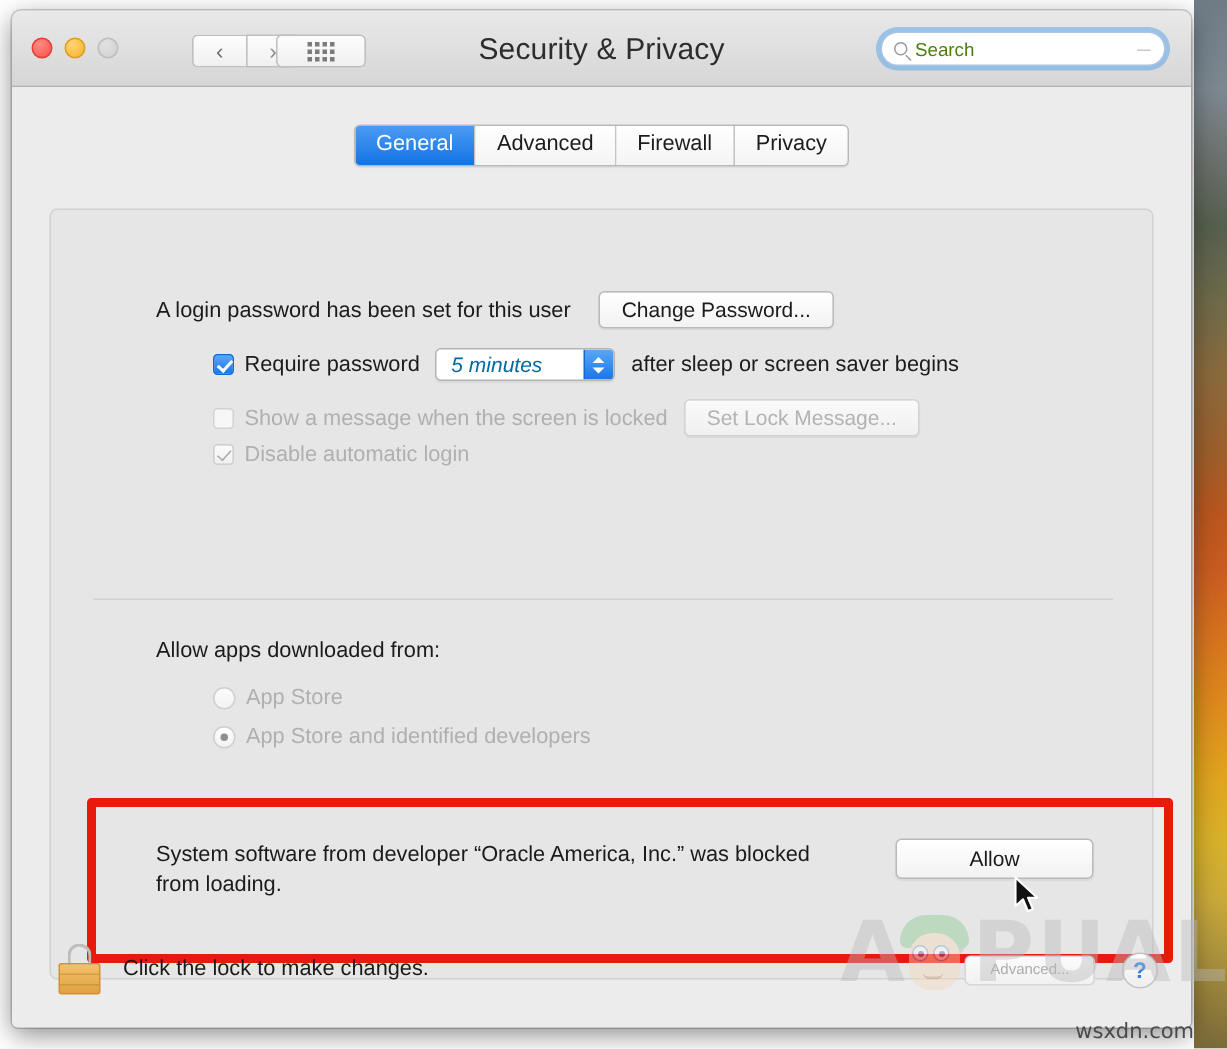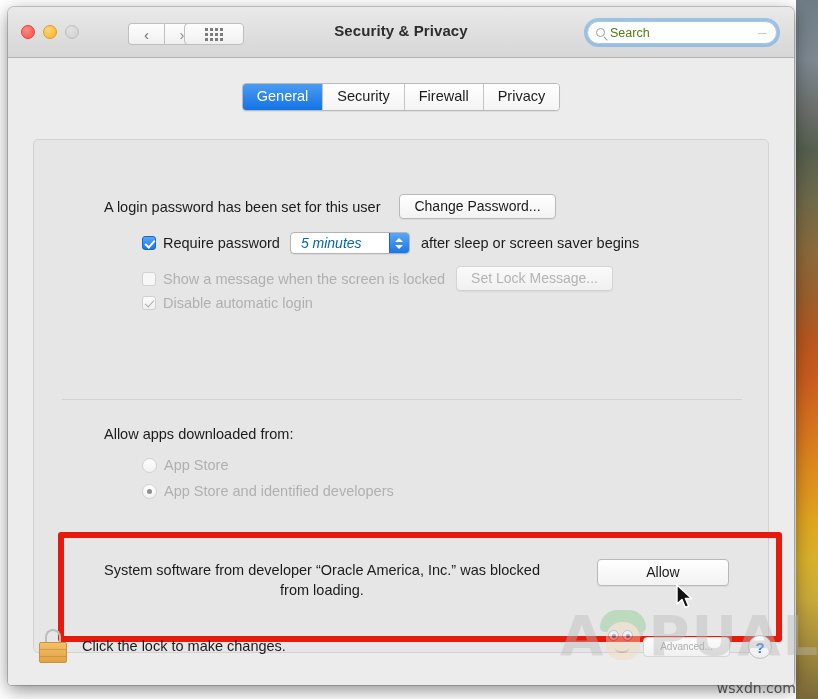--- a/index.html
+++ b/index.html
@@ -61,22 +61,22 @@
     width: 60px; height: 22px;
     background: linear-gradient(180deg, #fdfdfd, #f0f0f0);
     border: 1px solid #bfbfbf; border-radius: 4px;
     display: flex; align-items: center; justify-content: center;
   }
   .dots { display: grid; grid-template-columns: repeat(4, 3px); gap: 2px; }
   .dots i { width: 3px; height: 3px; background: #7c7c7c; display: block; }
 
   .win-title {
     position: absolute; left: 0; right: 0; top: 15px;
-    text-align: center; font-size: 15px; color: #2d2d2d;
-    font-weight: 700; letter-spacing: 0.1px;
+    text-align: center; font-size: 20px; color: #2d2d2d;
+    font-weight: 400; letter-spacing: 0.1px;
   }
 
   .searchwrap { position: absolute; right: 17px; top: 14px; }
   .searchfield {
     width: 190px; height: 23px;
     background: #fff; border: 1px solid #a9c4e4; border-radius: 12px;
     box-shadow: 0 0 0 3px rgba(96,165,230,0.55);
     display: flex; align-items: center; padding: 0 8px; position: relative;
   }
   .mag {
@@ -197,21 +197,21 @@
   .sep { position: absolute; left: 28px; width: 680px; height: 1px; background: #d2d2d2; }
 
   
   .redbox {
     position: absolute; left: 50px; top: 474px;
     width: 724px; height: 110px;
     border: 6px solid #e81a0c;
     border-radius: 3px;
   }
 
-  .blocked-text { font-size: 14.5px; color: #1b1b1b; line-height: 20px; text-align: center; }
+  .blocked-text { font-size: 14.5px; color: #1b1b1b; line-height: 20px; }
 
   
   .cursor { position: absolute; left: 668px; top: 526px; width: 18px; height: 26px; }
 
   
   .lockrow { position: absolute; left: 30px; bottom: 22px; display: flex; align-items: center; }
   .lock { width: 30px; height: 34px; position: relative; margin-right: 14px; }
   .lock .shackle {
     position: absolute; left: 7px; top: 0; width: 16px; height: 16px;
     border: 2.6px solid #bdbdbd; border-bottom: none;
@@ -333,21 +333,21 @@
           <span class="search-clear"></span>
         </div>
       </div>
     </div>
 
     <div class="winbody">
 
       <div class="tabs">
         <div class="tabstrip">
           <div class="tab active">General</div>
-          <div class="tab">Security</div>
+          <div class="tab">Advanced</div>
           <div class="tab">Firewall</div>
           <div class="tab">Privacy</div>
         </div>
       </div>
 
       <div class="panel">
 
         <div class="row" style="left:70px; top:54px;">
           <span class="static-text">A login password has been set for this user</span>
           <button class="pushbtn" style="margin-left:19px;">Change Password...</button>

